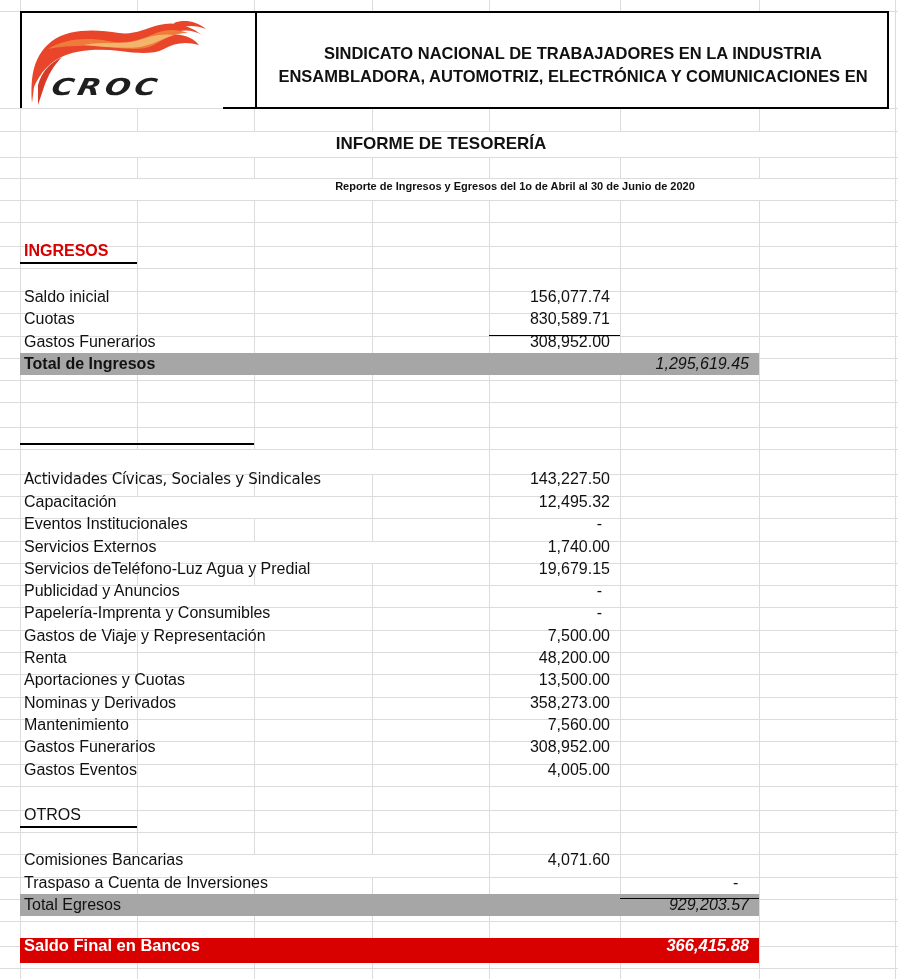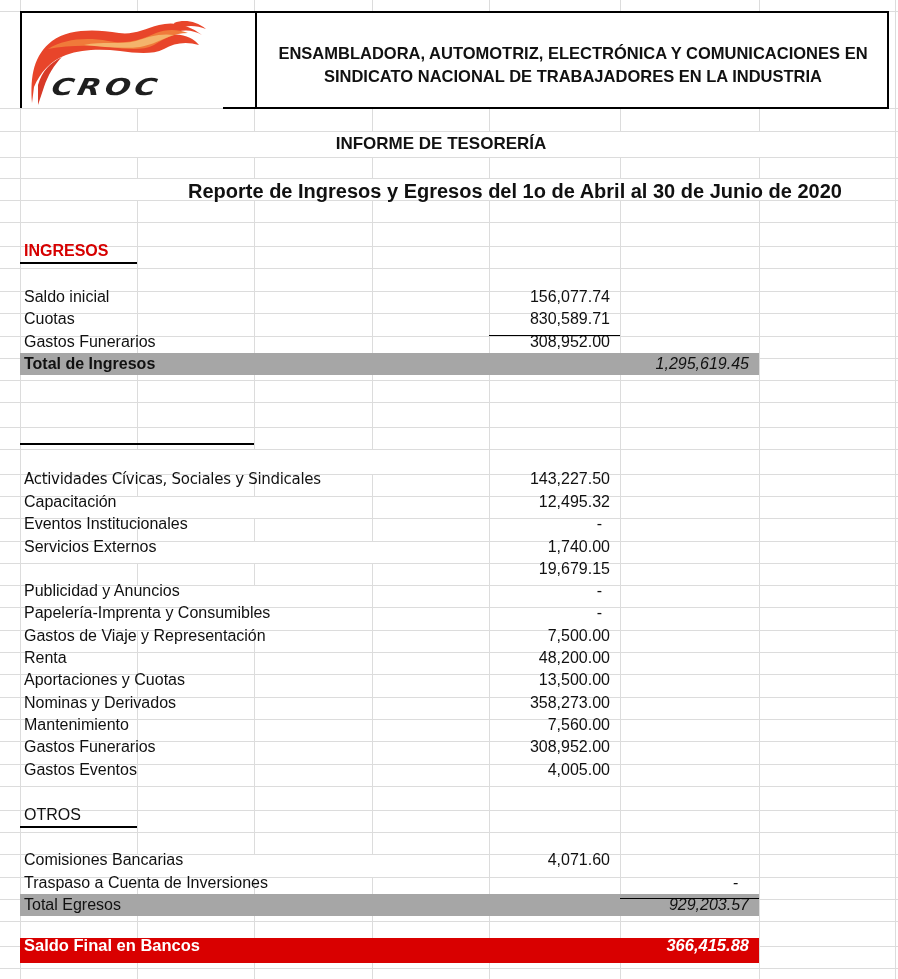--- a/index.html
+++ b/index.html
@@ -101,29 +101,29 @@
       <path d="M60 30 C78 26 96 30 112 26 C124 22 136 18 150 20 C138 24 128 30 116 32 C100 34 80 32 60 30 Z" fill="#f4b46c"></path>
       <path d="M14 70 C18 56 26 48 38 42 C30 50 24 60 20 72 C18 78 16 84 14 90 Z" fill="#d83a28"></path>
       <path d="M150 8 C160 4 172 6 182 14 C172 10 162 10 152 14 Z" fill="#e8452a"></path>
     </svg>
     <div style="position:absolute;left:28px;top:54px;width:170px;font-family:'DejaVu Sans',sans-serif;font-weight:bold;font-style:italic;font-size:30px;letter-spacing:4px;color:#1e1e1e;transform:skewX(-12deg) scaleY(0.78);transform-origin:left center;">CROC</div>
   </div>
   <div class="divider"></div>
   <div class="bottom-right"></div>
   <div class="org-title">
     <div>
+      <div>SINDICATO NACIONAL DE TRABAJADORES EN LA INDUSTRIA</div>
       <div>ENSAMBLADORA, AUTOMOTRIZ, ELECTRÓNICA Y COMUNICACIONES EN</div>
-      <div>SINDICATO NACIONAL DE TRABAJADORES EN LA INDUSTRIA</div>
     </div>
   </div>
 </div>
 <div style="position:absolute;left:20px;top:11px;width:2px;height:97px;background:#000"></div>
 
 <div class="centered" style="top:134px;left:7px;right:0;width:868px">INFORME DE TESORERÍA</div>
-<div class="centered" style="top:180px;left:150px;right:auto;width:730px;font-size:20px">Reporte de Ingresos y Egresos del 1o de Abril al 30 de Junio de 2020</div>
+<div class="centered" style="top:180px;left:150px;right:auto;width:730px;font-size:11px">Reporte de Ingresos y Egresos del 1o de Abril al 30 de Junio de 2020</div>
 
 <div class="row" style="top:222px;height:24px">
   <div class="cell label section-red">INGRESOS</div>
   <div class="section-underline" style="width:117px"></div>
 </div>
 
 <div class="row" style="top:268px;height:23px">
   <div class="cell label">Saldo inicial</div>
   <div class="cell num-b">156,077.74</div>
 </div>
@@ -157,20 +157,21 @@
 </div>
 <div class="row" style="top:496px;height:22px">
   <div class="cell label">Eventos Institucionales</div>
   <div class="cell num-b" style="right:296px">-</div>
 </div>
 <div class="row" style="top:518px;height:23px">
   <div class="cell label">Servicios Externos</div>
   <div class="cell num-b">1,740.00</div>
 </div>
 <div class="row" style="top:541px;height:22px">
+  <div class="cell label">Servicios deTeléfono-Luz Agua y Predial</div>
   <div class="cell num-b">19,679.15</div>
 </div>
 <div class="row" style="top:563px;height:22px">
   <div class="cell label">Publicidad y Anuncios</div>
   <div class="cell num-b" style="right:296px">-</div>
 </div>
 <div class="row" style="top:585px;height:22px">
   <div class="cell label">Papelería-Imprenta y Consumibles</div>
   <div class="cell num-b" style="right:296px">-</div>
 </div>

